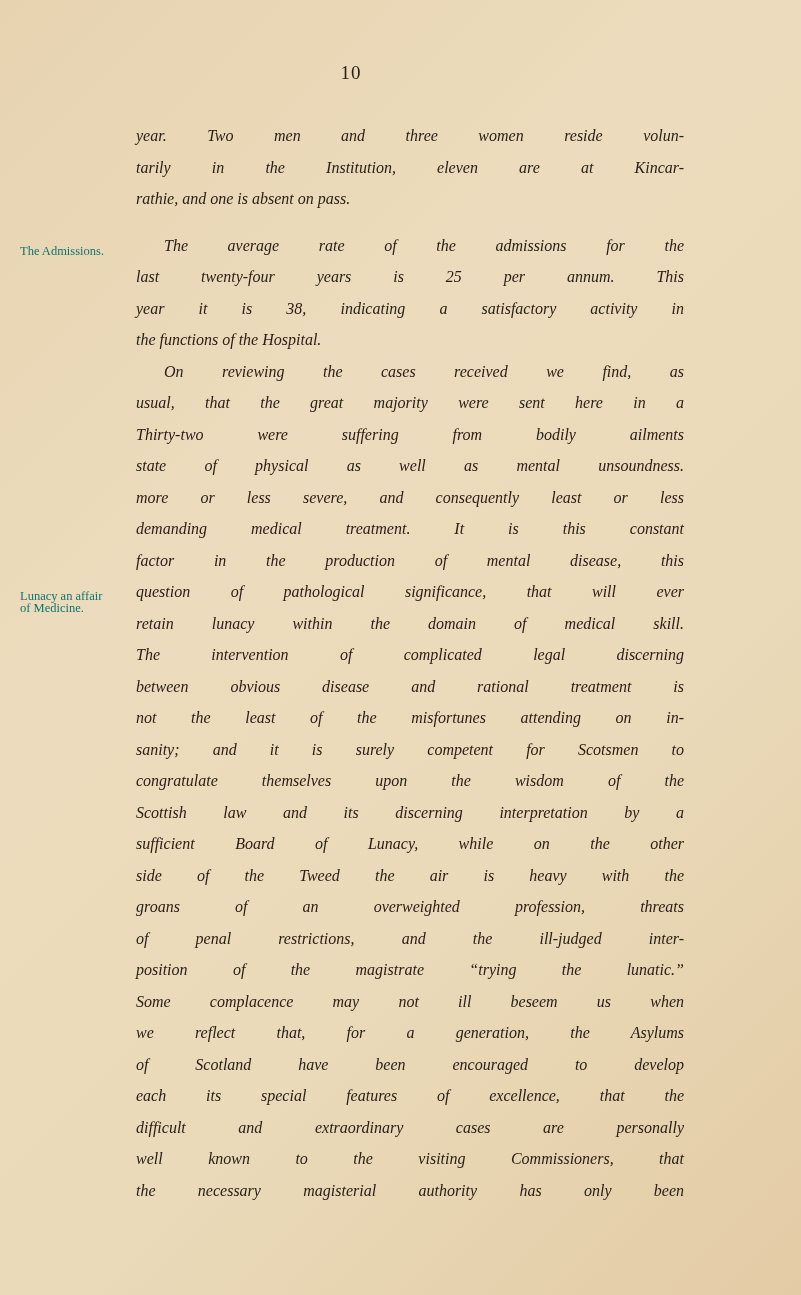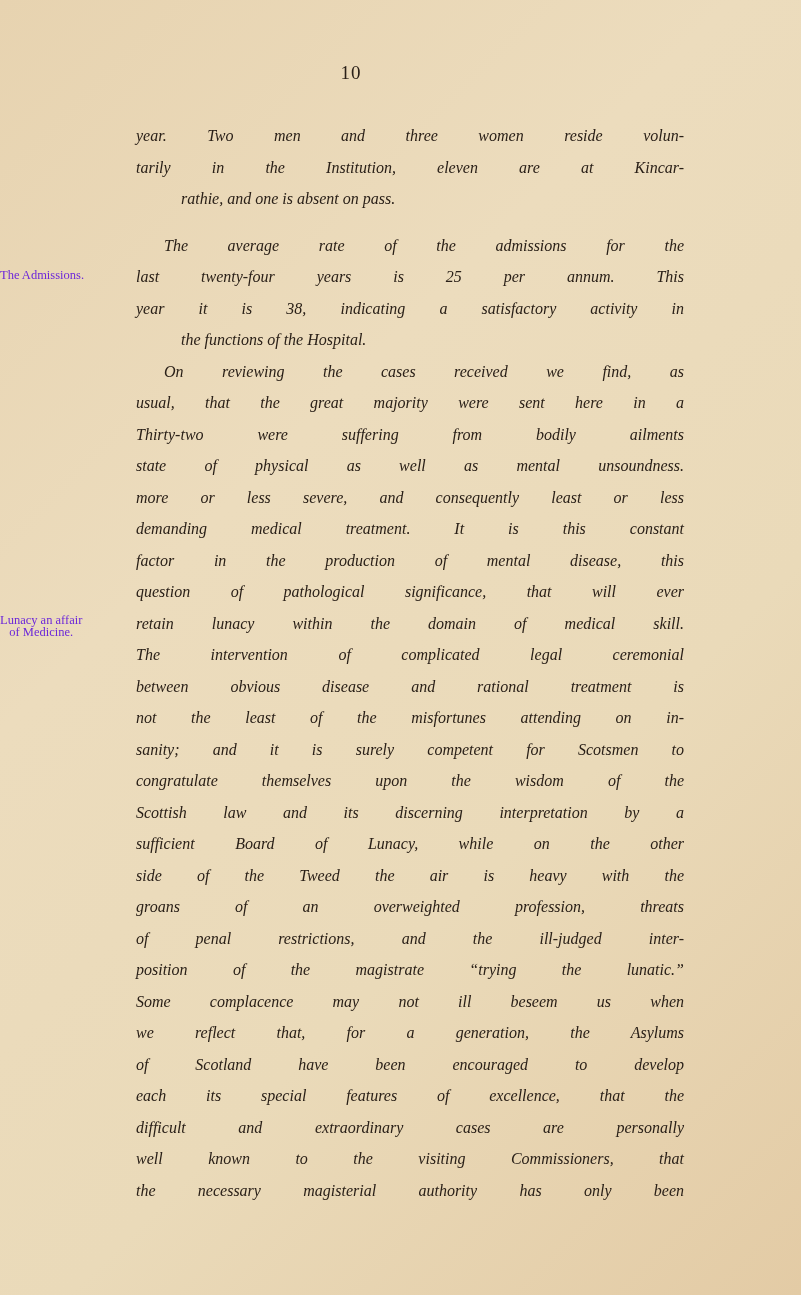--- a/index.html
+++ b/index.html
@@ -35,46 +35,44 @@
     font-size: 16px;
     line-height: 31.5px;
     height: 31.5px;
     white-space: nowrap;
     text-align: justify;
     text-align-last: justify;
     font-style: italic;
   }
   .line.last {
     text-align-last: left;
-    margin-left: 45px;
   }
   .line.indent {
     padding-left: 28px;
   }
   .gap {
     height: 0px;
   }
   .sidenote {
     position: absolute;
-    left: 0;
+    left: 20px;
     font-size: 12.5px;
     line-height: 12px;
-    color: #6d28d9;
-    margin-top: 24px;
+    color: #0f766e;
   }
 </style>
 </head>
 <body>
 
 <div class="page-number">10</div>
 
 <div class="sidenote" style="top:245px;">
   <span>The Admissions.</span>
 </div>
-<div class="sidenote" style="top:590px;text-align:center;">
+<div class="sidenote" style="top:590px;">
   <span style="display:block">Lunacy an affair</span>
   <span style="display:block">of Medicine.</span>
 </div>
 
 <div class="body-text">
 
   <div>
     <span class="line">year.  Two men and three women reside volun-</span>
     <span class="line">tarily in the Institution, eleven are at Kincar-</span>
     <span class="line last">rathie, and one is absent on pass.</span>
@@ -91,21 +89,21 @@
   <div>
     <span class="line indent">On reviewing the cases received we find, as</span>
     <span class="line">usual, that the great majority were sent here in a</span>
     <span class="line">Thirty-two were suffering from bodily ailments</span>
     <span class="line">state of physical as well as mental unsoundness.</span>
     <span class="line">more or less severe, and consequently least or less</span>
     <span class="line">demanding medical treatment.  It is this constant</span>
     <span class="line">factor in the production of mental disease, this</span>
     <span class="line">question of pathological significance, that will ever</span>
     <span class="line">retain lunacy within the domain of medical skill.</span>
-    <span class="line">The intervention of complicated legal ceremonial</span>
+    <span class="line">The intervention of complicated legal discerning</span>
     <span class="line">between obvious disease and rational treatment is</span>
     <span class="line">not the least of the misfortunes attending on in-</span>
     <span class="line">sanity; and it is surely competent for Scotsmen to</span>
     <span class="line">congratulate themselves upon the wisdom of the</span>
     <span class="line">Scottish law and its discerning interpretation by a</span>
     <span class="line">sufficient Board of Lunacy, while on the other</span>
     <span class="line">side of the Tweed the air is heavy with the</span>
     <span class="line">groans of an overweighted profession, threats</span>
     <span class="line">of penal restrictions, and the ill-judged inter-</span>
     <span class="line">position of the magistrate “trying the lunatic.”</span>

